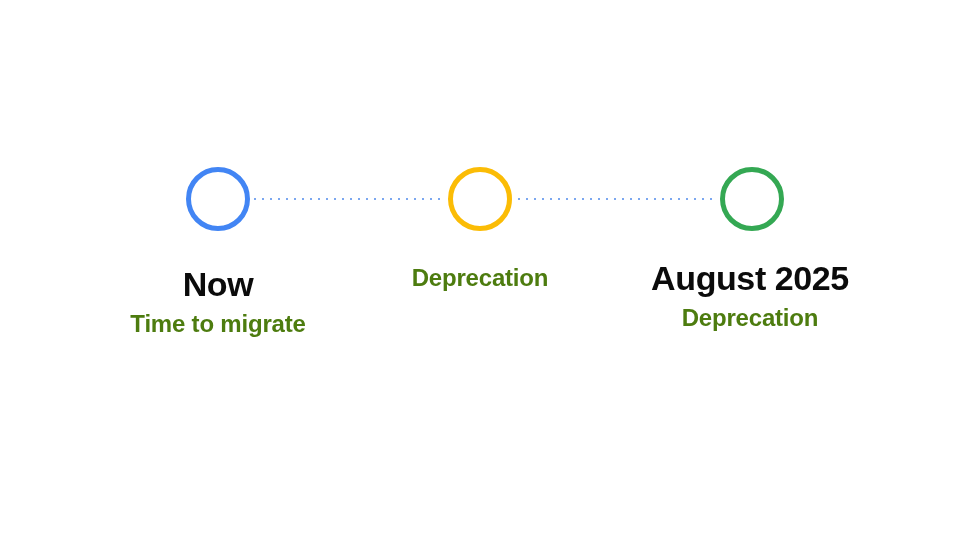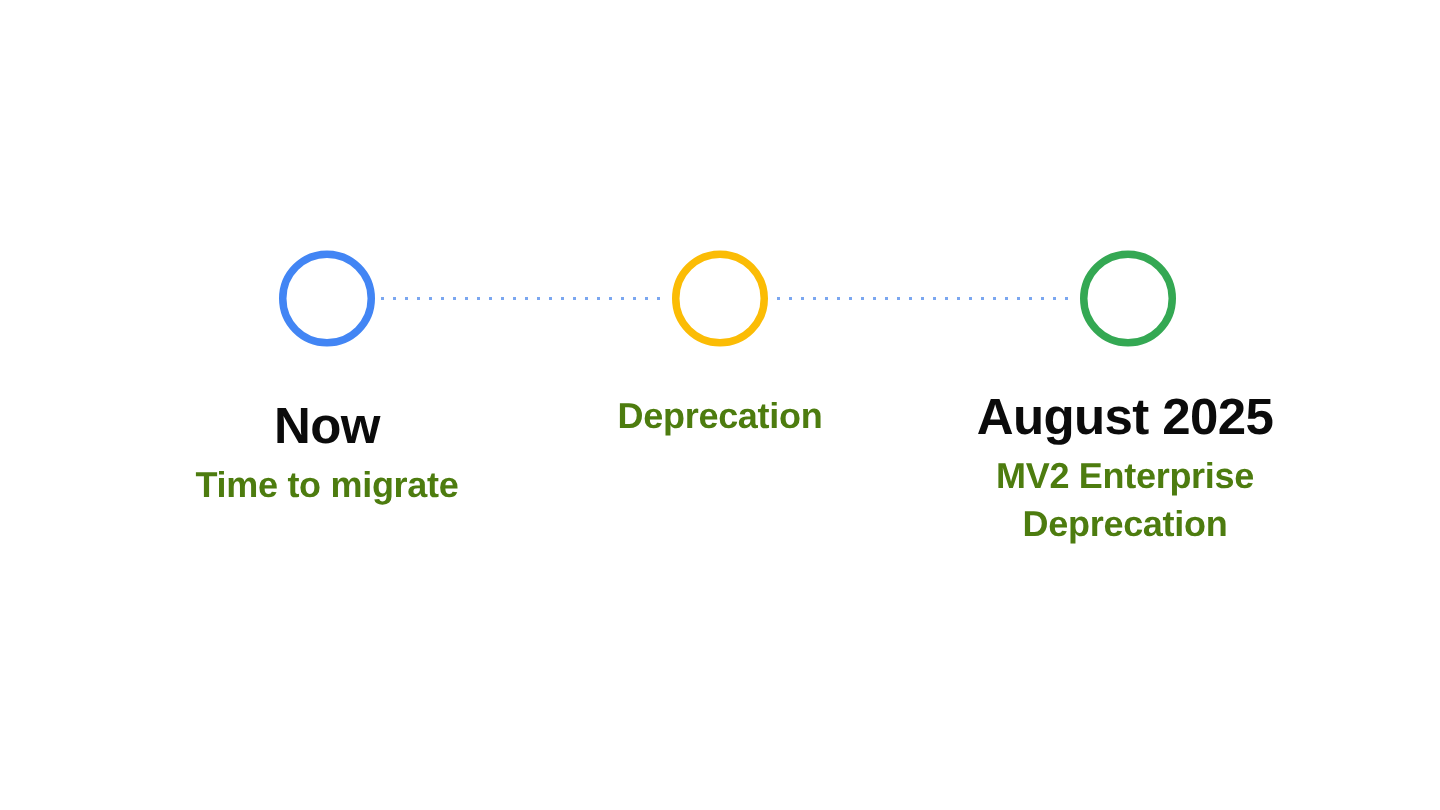--- a/index.html
+++ b/index.html
@@ -123,18 +123,17 @@
 
   <div class="milestone-label" id="label-1">
     <div class="milestone-subtitle">
       <span class="subtitle-line">Deprecation</span>
     </div>
   </div>
 
   <div class="milestone-label" id="label-2">
     <div class="milestone-title">August 2025</div>
     <div class="milestone-subtitle">
-      <span class="subtitle-line">MV2 Enterprise</span>
       <span class="subtitle-line">Deprecation</span>
     </div>
   </div>
 
 </div>
 
 </body></html>

